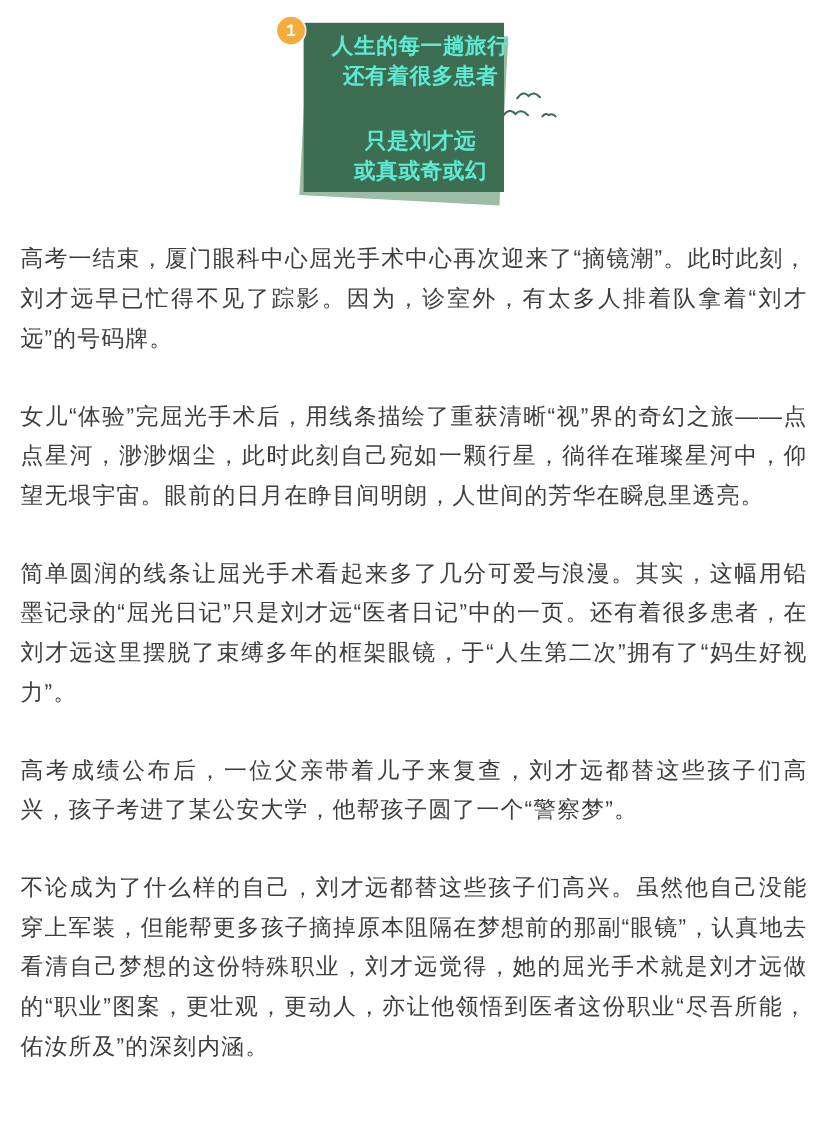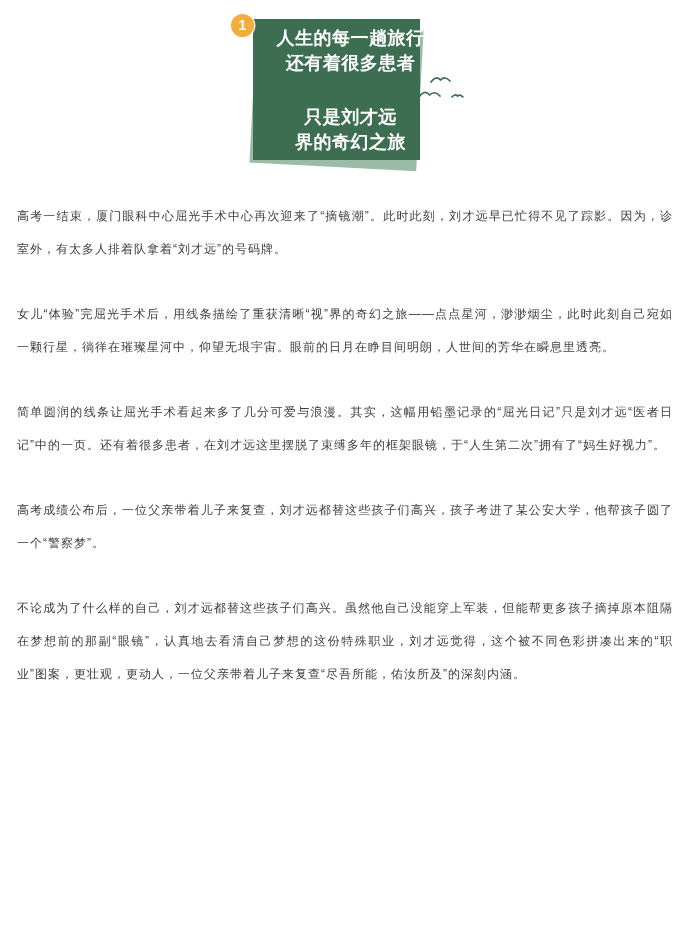--- a/index.html
+++ b/index.html
@@ -47,21 +47,21 @@
     top:7px;
     width:167px;
     height:141px;
     background:var(--card-green);
     display:flex;
     flex-direction:column;
     align-items:center;
     padding-top:7px;
   }
   .card-line{
-    color:#ffffff;
+    color:#5eead4;
     font-weight:bold;
     font-size:18px;
     line-height:25px;
     letter-spacing:0.5px;
     white-space:nowrap;
     text-align:center;
     margin-left:28px;
   }
   .card-gap{height:29px;flex:none;}
   .badge{
@@ -91,21 +91,21 @@
     stroke:var(--bird-green);
     stroke-width:1.7;
     stroke-linecap:round;
   }
 
   
   .article{
     padding:24px 14px 14px 17px;
   }
   .para{
-    font-size:12px;
+    font-size:19px;
     line-height:33px;
     letter-spacing:1px;
     text-align:justify;
     text-justify:inter-ideograph;
     margin-bottom:32px;
     word-break:break-all;
   }
   .para:last-child{margin-bottom:0;}
 </style>
 </head>
@@ -114,32 +114,32 @@
 <div class="page">
 
   <header class="quote-section">
     <div class="card-wrap">
       <div class="card-back"></div>
       <div class="card-main">
         <p class="card-line">人生的每一趟旅行</p>
         <p class="card-line">还有着很多患者</p>
         <div class="card-gap"></div>
         <p class="card-line">只是刘才远</p>
-        <p class="card-line">界的奇幻之旅</p>
+        <p class="card-line">或真或奇或幻</p>
       </div>
       <div class="badge">1</div>
     </div>
     <svg class="birds" viewBox="0 0 54 38" aria-hidden="true">
       <path d="M15,12 Q20,5 24.5,10 Q29,5.5 34,11"></path>
       <path d="M3,27 Q8.5,19 13.5,25 Q18.5,20 24,26"></path>
       <path d="M36,27 Q39,23.5 41.5,26 Q44,24 47,27"></path>
     </svg>
   </header>
 
   <main class="article">
     <p class="para">高考一结束，厦门眼科中心屈光手术中心再次迎来了“摘镜潮”。此时此刻，刘才远早已忙得不见了踪影。因为，诊室外，有太多人排着队拿着“刘才远”的号码牌。</p>
     <p class="para">女儿“体验”完屈光手术后，用线条描绘了重获清晰“视”界的奇幻之旅——点点星河，渺渺烟尘，此时此刻自己宛如一颗行星，徜徉在璀璨星河中，仰望无垠宇宙。眼前的日月在睁目间明朗，人世间的芳华在瞬息里透亮。</p>
     <p class="para">简单圆润的线条让屈光手术看起来多了几分可爱与浪漫。其实，这幅用铅墨记录的“屈光日记”只是刘才远“医者日记”中的一页。还有着很多患者，在刘才远这里摆脱了束缚多年的框架眼镜，于“人生第二次”拥有了“妈生好视力”。</p>
     <p class="para">高考成绩公布后，一位父亲带着儿子来复查，刘才远都替这些孩子们高兴，孩子考进了某公安大学，他帮孩子圆了一个“警察梦”。</p>
-    <p class="para">不论成为了什么样的自己，刘才远都替这些孩子们高兴。虽然他自己没能穿上军装，但能帮更多孩子摘掉原本阻隔在梦想前的那副“眼镜”，认真地去看清自己梦想的这份特殊职业，刘才远觉得，这个被不同色彩拼凑出来的“职业”图案，更壮观，更动人，一位父亲带着儿子来复查“尽吾所能，佑汝所及”的深刻内涵。</p>
+    <p class="para">不论成为了什么样的自己，刘才远都替这些孩子们高兴。虽然他自己没能穿上军装，但能帮更多孩子摘掉原本阻隔在梦想前的那副“眼镜”，认真地去看清自己梦想的这份特殊职业，刘才远觉得，她的屈光手术就是刘才远做的“职业”图案，更壮观，更动人，亦让他领悟到医者这份职业“尽吾所能，佑汝所及”的深刻内涵。</p>
   </main>
 
 </div>
 
 </body></html>

